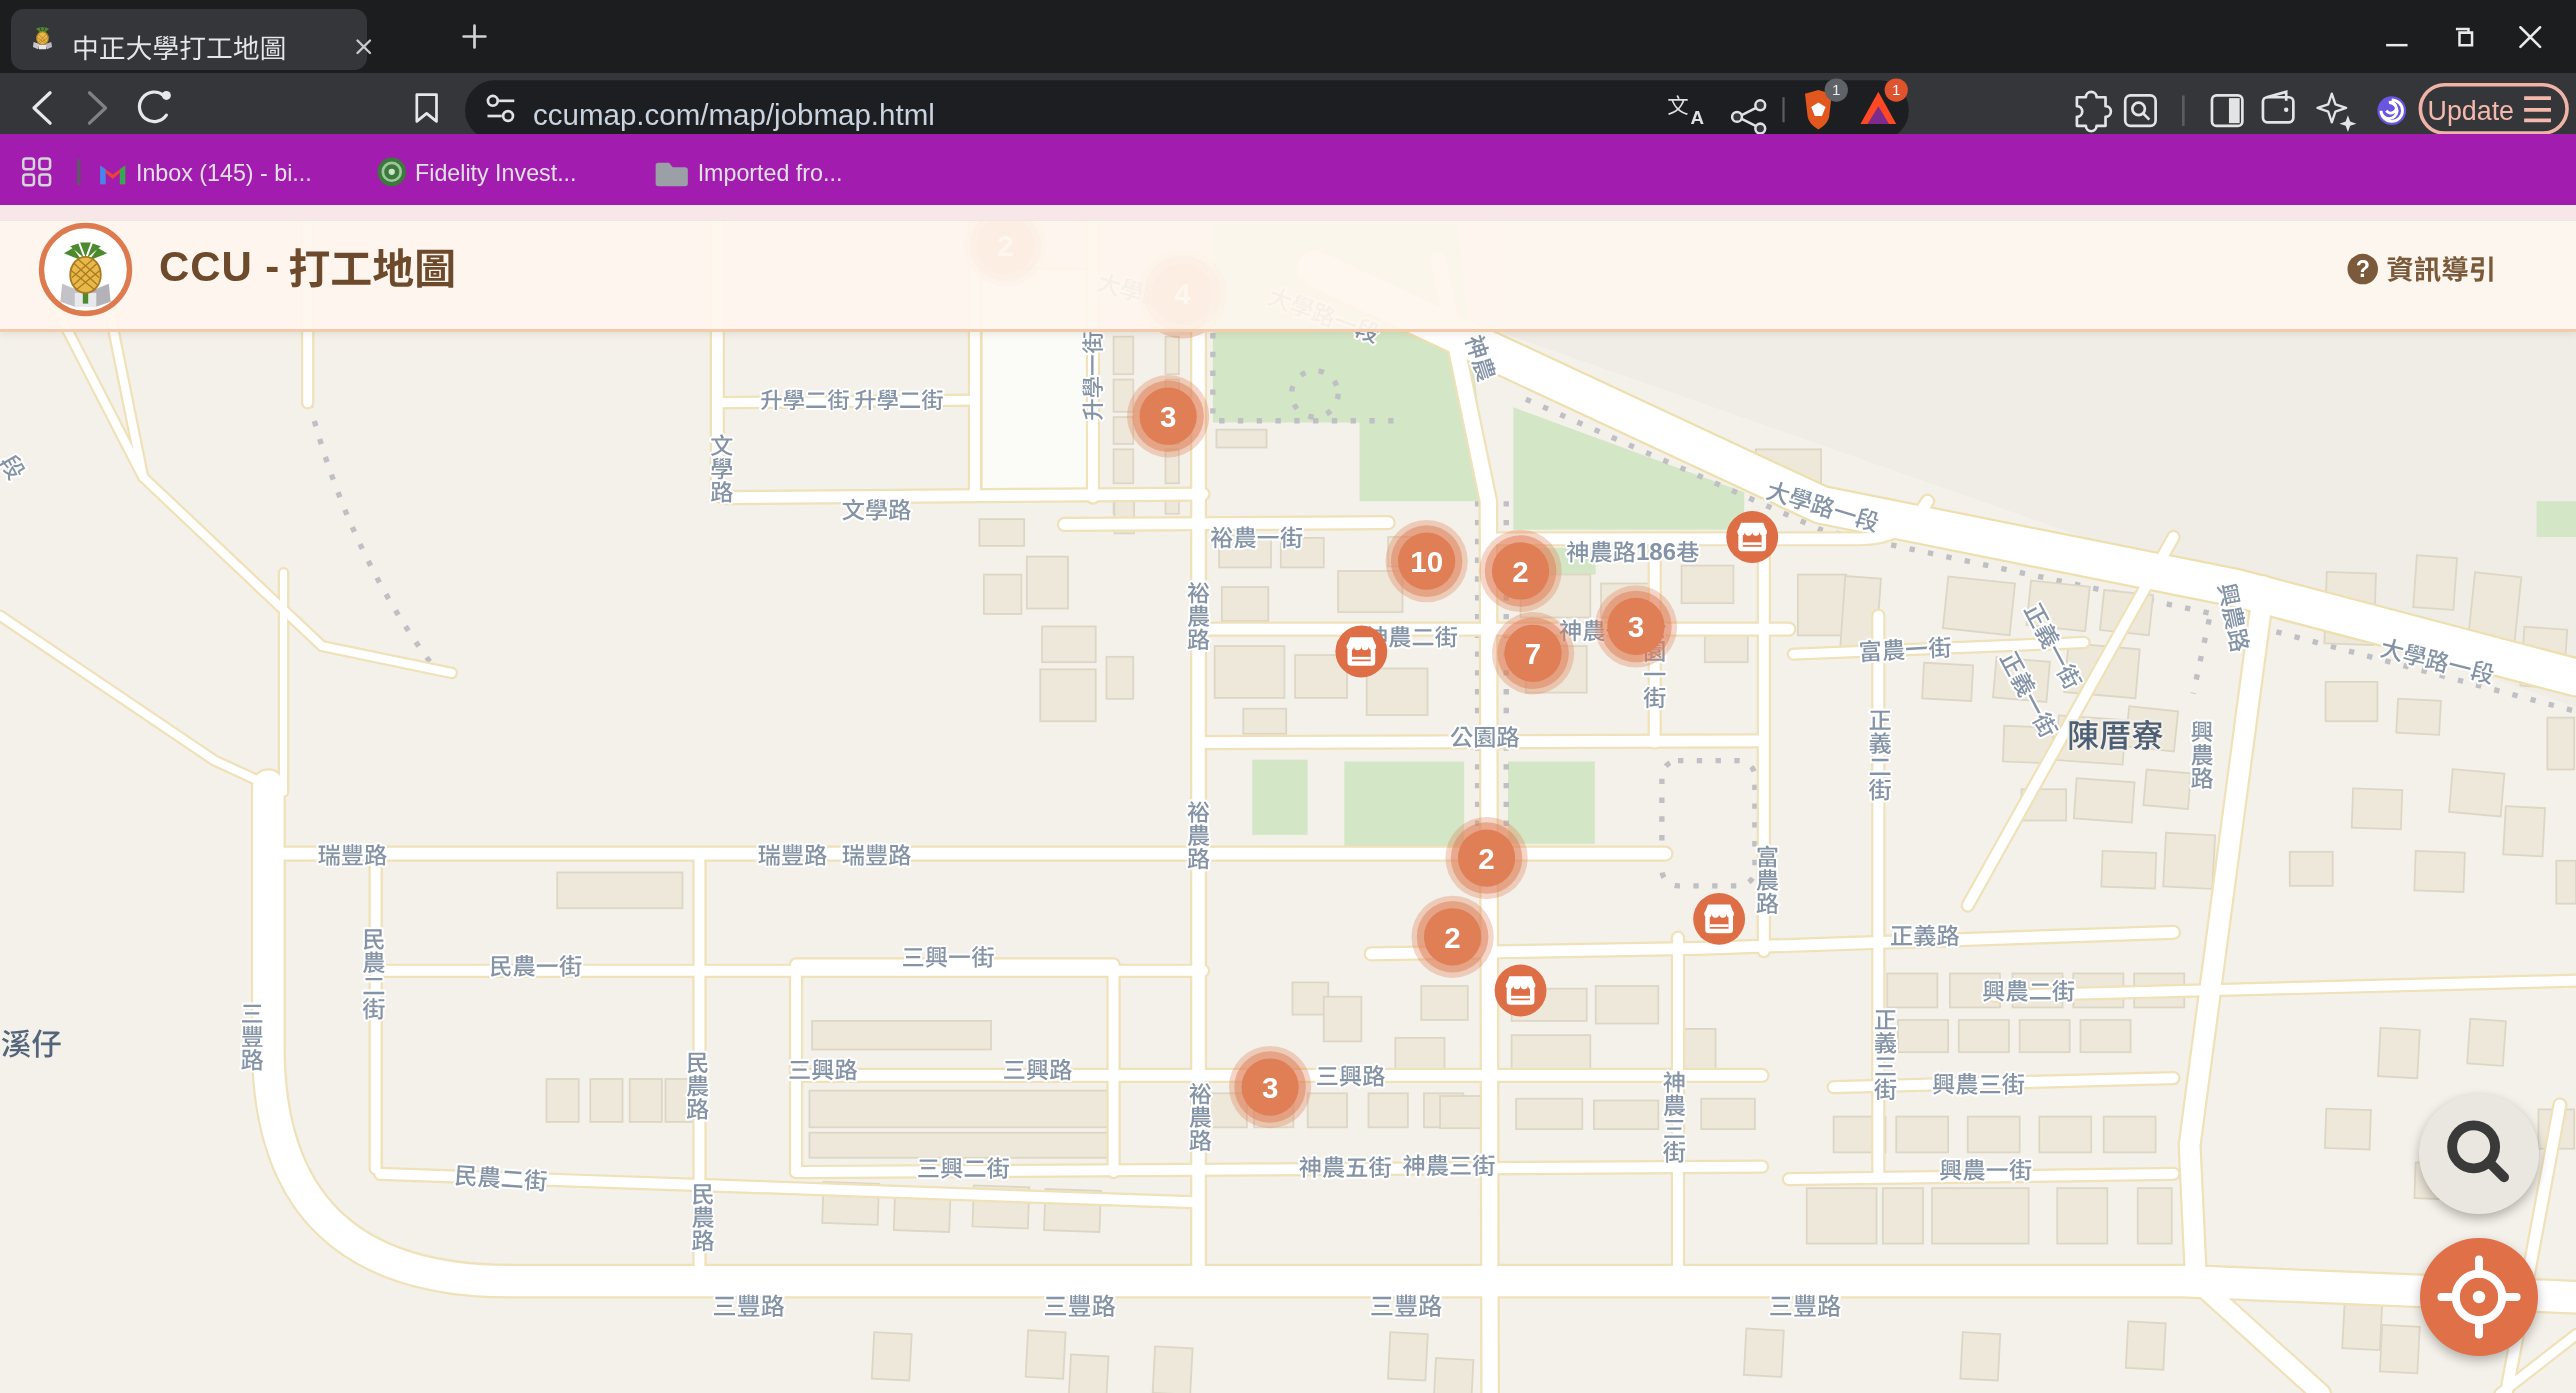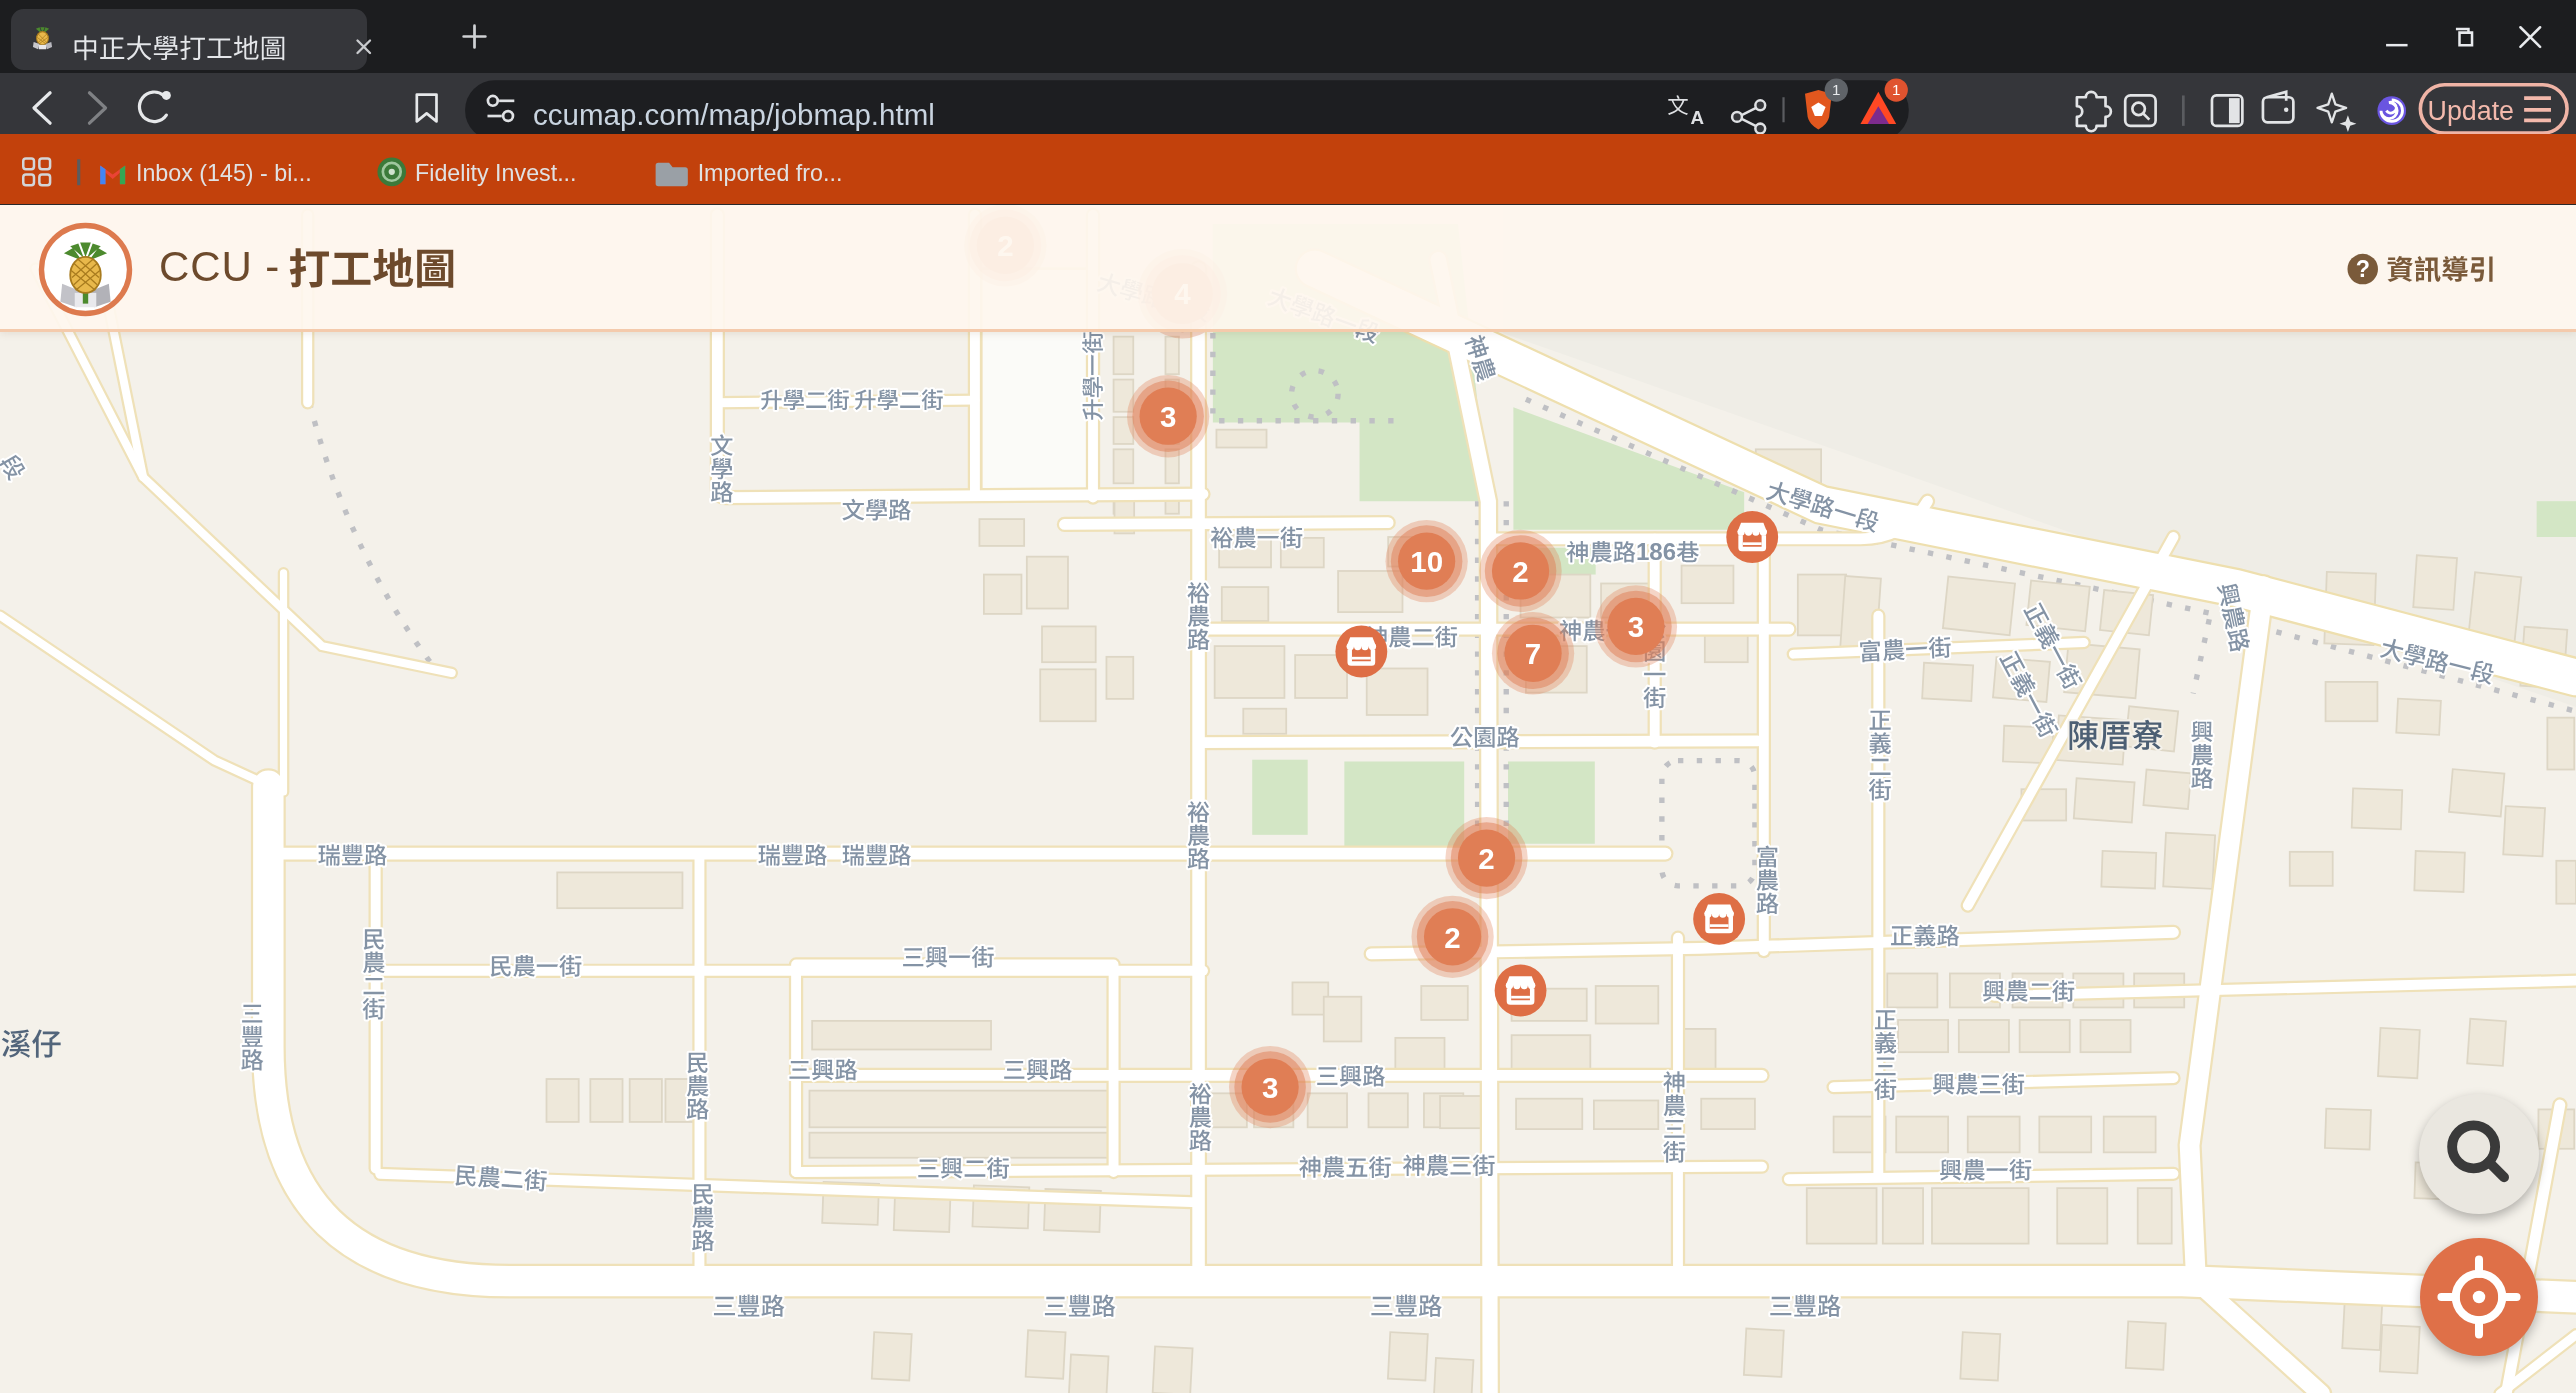--- a/index.html
+++ b/index.html
@@ -1,18 +1,18 @@
 <!DOCTYPE html>
 <html style="font-size:14.3px"><head><meta charset="utf-8"><style>
 *{margin:0;padding:0;box-sizing:border-box}
 html,body{width:2576px;height:1394px;overflow:hidden;background:#f4f1ea;font-family:"Liberation Sans",sans-serif}
 #titlebar{position:absolute;left:0;top:0;width:2576px;height:73px;background:#1c1d1f}
 #tab{position:absolute;left:10.7px;top:9px;width:356px;height:61px;background:#35363a;border-radius:12.5px}
 #toolbar{position:absolute;left:0;top:73px;width:2576px;height:61px;background:#35363a}
-#bookmarks{position:absolute;left:0;top:134px;width:2576px;height:71px;background:#c2410c;border-bottom:0.9px solid #27282b}
+#bookmarks{position:absolute;left:0;top:134px;width:2576px;height:87px;background:#a21caf;border-bottom:0.9px solid #27282b}
 .bktext{font-family:"Liberation Sans",sans-serif;font-size:26px;fill:#e0e2e4}
 #map{position:absolute;left:0;top:205px}
 #header{position:absolute;left:0;top:205px;width:2576px;height:127px;background:rgba(254,246,238,0.93);border-bottom:3.6px solid rgba(243,199,168,0.95);box-shadow:0 1.8px 7.2px rgba(120,90,60,0.12)}
 #searchbtn{position:absolute;left:2419px;top:1094px;width:120px;height:120px;border-radius:50%;background:#eae7e0;box-shadow:0 4.5px 10.7px rgba(0,0,0,0.28)}
 #locatebtn{position:absolute;left:2420px;top:1238px;width:118px;height:118px;border-radius:50%;background:#df7048;box-shadow:0 4.5px 10.7px rgba(0,0,0,0.28)}
 </style></head><body>
 <svg width="0" height="0" style="position:absolute">
     <defs>
       <path id="m5927" d="M448 844C447 763 448 666 436 565H60V467H419C379 284 281 103 40 -3C67 -23 97 -57 112 -82C341 26 450 200 502 382C581 170 703 7 892 -81C907 -54 939 -14 963 7C771 86 644 257 575 467H944V565H537C549 665 550 762 551 844Z"></path>
       <path id="m5B78" d="M464 221V184H50V107H464V13C464 0 459 -4 443 -4C428 -4 369 -4 313 -2C326 -25 339 -58 344 -82C423 -82 475 -82 511 -70C547 -57 557 -35 557 10V107H950V184H557V191C634 225 712 270 771 314L717 363L697 358H240V289H601C558 263 508 238 464 221ZM129 785 147 485H70V292H160V415H840V292H934V485H857C865 576 874 705 879 809H637V747H786L784 701H643V639H780L776 593H638V532H771L766 485H414C444 502 475 522 505 545C532 526 556 507 572 491L621 535C604 551 580 569 553 586C574 606 593 627 609 648L546 668C533 651 518 635 500 619C476 633 452 646 429 657L384 618C405 607 428 595 450 581C423 563 393 547 364 533V593H229L227 639H361V701H223L220 742C270 751 325 765 367 781L327 837C275 821 187 795 129 785ZM408 485H236L233 532H361C374 521 398 498 408 485ZM388 787C408 777 430 766 451 754C425 736 397 720 368 707C383 696 409 674 420 663C448 678 478 697 507 719C532 702 554 686 569 671L616 715C600 729 579 744 554 760C574 778 592 798 607 818L544 836C532 821 517 806 501 791C478 804 454 816 433 826Z"></path>
@@ -847,21 +847,21 @@
       <g transform="translate(0,4)">
         <path d="M-26,12 L-6,20 L-10,38 L-28,32 Z" fill="#c2c2c8"></path>
         <path d="M26,12 L6,20 L10,38 L28,32 Z" fill="#b2b2b8"></path>
         <path d="M-12,22 h24 v16 h-24 Z" fill="#e9e9ed"></path>
         <path d="M-3,22 h6 v12 h-6 Z" fill="#4c8a2e"></path>
         <path d="M-6,-34 L0,-18 L6,-34 Z M-17,-30 L-2,-17 L-8,-33 Z M17,-30 L2,-17 L8,-33 Z M-24,-22 L-4,-14 L-14,-28 Z M24,-22 L4,-14 L14,-28 Z" fill="#4c8a2e"></path>
         <ellipse cx="0" cy="2" rx="17" ry="20" fill="#e8b84b" stroke="#a87b1e" stroke-width="2"></ellipse>
         <path d="M-13,-11 L13,13 M-16,-3 L11,19 M-9,-16 L15,5 M13,-11 L-13,13 M16,-3 L-11,19 M9,-16 L-15,5" stroke="#a87b1e" stroke-width="1.4"></path>
       </g>
     </svg>
-    <div style="position:absolute;left:159px;top:38px;font-family:'Liberation Sans',sans-serif;font-weight:normal;font-size:42px;color:#6d4a2c;letter-spacing:0.9px">CCU - </div>
+    <div style="position:absolute;left:159px;top:38px;font-family:'Liberation Sans',sans-serif;font-weight:bold;font-size:42px;color:#6d4a2c;letter-spacing:0.9px">CCU - </div>
     <svg width="172" height="58" viewBox="0 0 192 65" style="position:absolute;left:288px;top:37px">
       <g transform="translate(0,47)" style="fill:#6d4a2c;">
         <use href="#b6253" transform="translate(0,0) scale(0.047,-0.047)"></use>
         <use href="#b5DE5" transform="translate(47,0) scale(0.047,-0.047)"></use>
         <use href="#b5730" transform="translate(94,0) scale(0.047,-0.047)"></use>
         <use href="#b5716" transform="translate(141,0) scale(0.047,-0.047)"></use>
       </g>
     </svg>
     <svg width="233" height="54" viewBox="0 0 260 60" style="position:absolute;left:2326px;top:38px">
       <circle cx="41" cy="29" r="17" fill="#7a5a3a"></circle>

